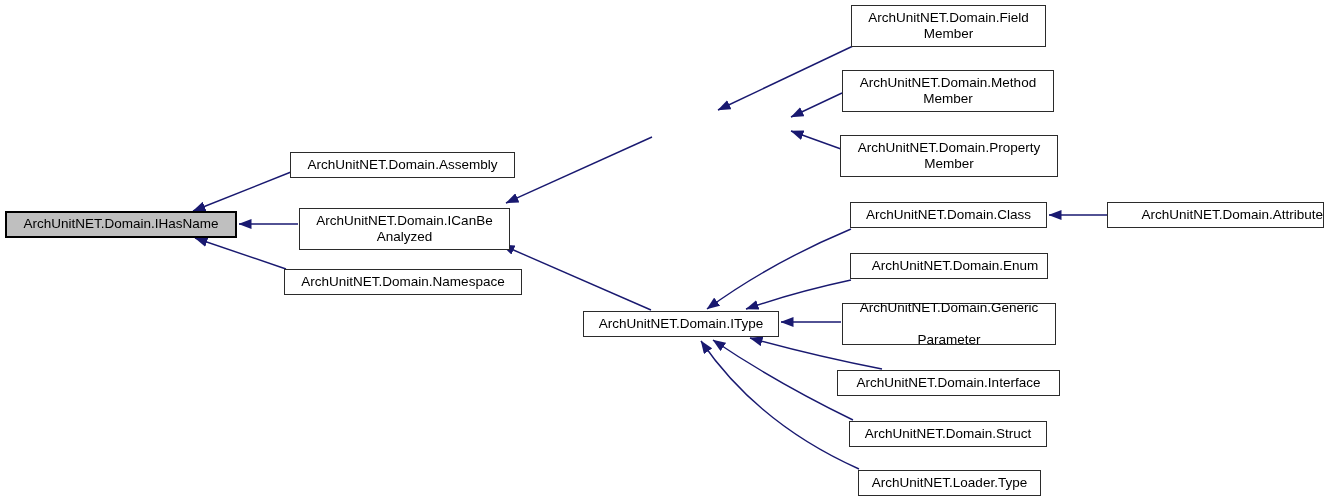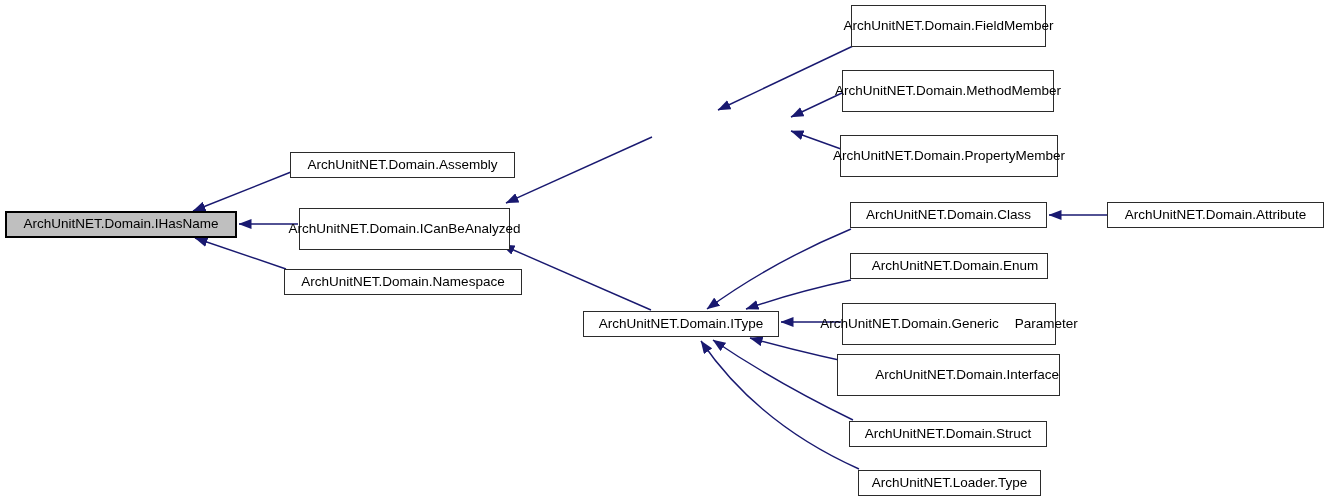--- a/index.html
+++ b/index.html
@@ -14,21 +14,21 @@
   svg.edges path{
     stroke:var(--edge,#191970);
     stroke-width:1.4;
     fill:none;
   }
   .node{
     position:absolute;
     box-sizing:border-box;
     background:var(--node-bg,#ffffff);
     border:1.4px solid var(--node-border,#2b2b2b);
-    display:flex;flex-direction:row;
+    display:flex;flex-direction:column;
     align-items:center;justify-content:center;
     font-size:13.5px;line-height:1.22;
     color:var(--text,#000000);
     cursor:pointer;
   }
   .node span{white-space:nowrap;}
   .node.highlight{
     background:var(--hl-bg,#bfbfbf);
     border:2px solid var(--hl-border,#000000);
     cursor:default;
@@ -96,34 +96,34 @@
   </div>
 
   <div class="node" style="left:850px;top:202px;width:197px;height:26px;">
     <span>ArchUnitNET.Domain.Class</span>
   </div>
 
   <div class="node" style="left:583px;top:311px;width:196px;height:26px;">
     <span>ArchUnitNET.Domain.IType</span>
   </div>
 
-  <div class="node" style="left:1107px;top:202px;width:217px;height:26px;">
+  <div class="node" style="left:1107px;top:202px;width:217px;height:26px;align-items:flex-end;">
     <span>ArchUnitNET.Domain.Attribute</span>
   </div>
 
   <div class="node" style="left:850px;top:253px;width:198px;height:26px;padding-left:12px;">
     <span>ArchUnitNET.Domain.Enum</span>
   </div>
 
   <div class="node" style="left:842px;top:303px;width:214px;height:42px;gap:16px;">
     <span>ArchUnitNET.Domain.Generic</span>
     <span>Parameter</span>
   </div>
 
-  <div class="node" style="left:837px;top:354px;width:223px;height:42px;justify-content:flex-end;">
+  <div class="node" style="left:837px;top:370px;width:223px;height:26px;">
     <span>ArchUnitNET.Domain.Interface</span>
   </div>
 
   <div class="node" style="left:849px;top:421px;width:198px;height:26px;">
     <span>ArchUnitNET.Domain.Struct</span>
   </div>
 
   <div class="node" style="left:858px;top:470px;width:183px;height:26px;">
     <span>ArchUnitNET.Loader.Type</span>
   </div>

